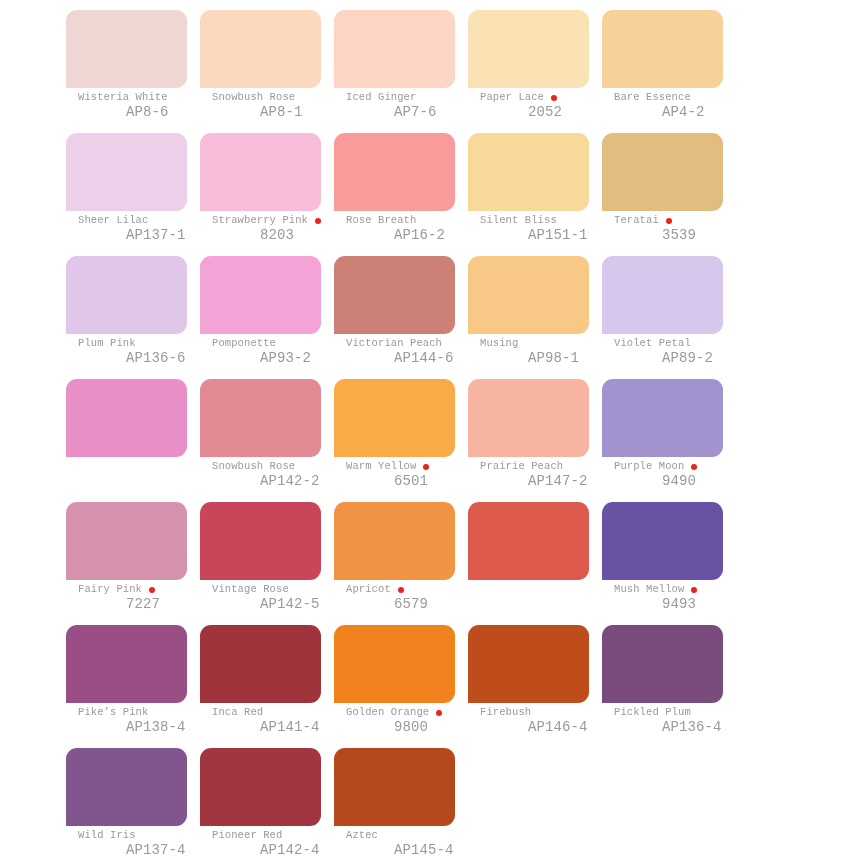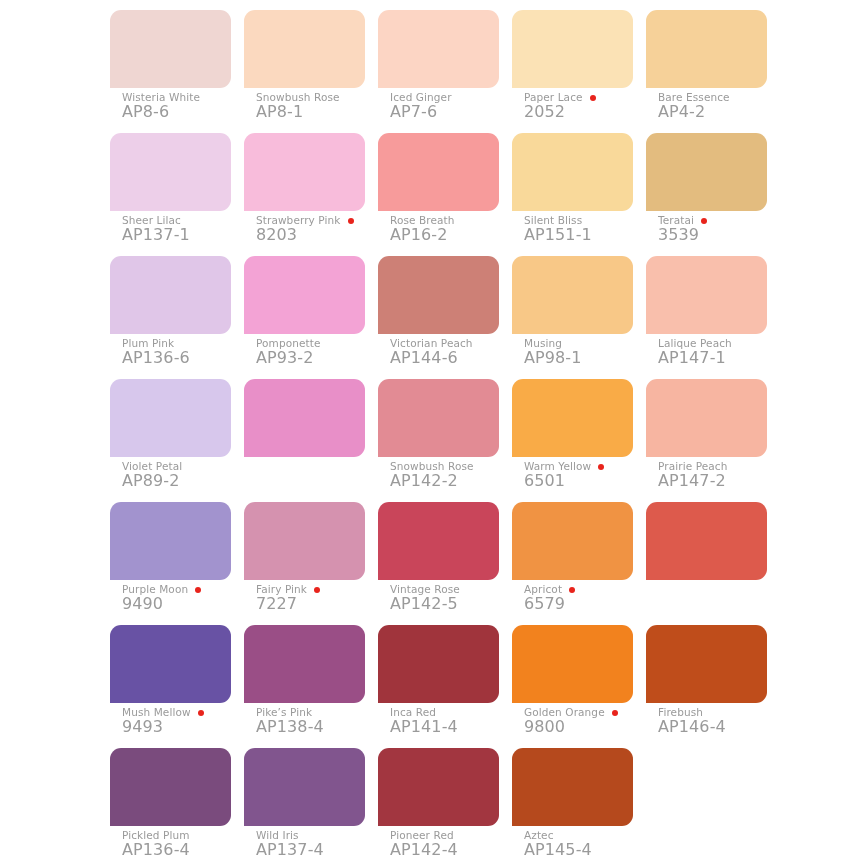--- a/index.html
+++ b/index.html
@@ -9,21 +9,22 @@
     height: 861px;
     background: #ffffff;
     font-family: "DejaVu Sans", sans-serif;
     overflow: hidden;
   }
 
   #palette-grid {
     position: relative;
     width: 861px;
     height: 861px;
-    padding: 10px 0 0 110px;
+    padding: 10px 0 0 66px;
+    font-family: Liberation Mono, monospace;
   }
 
   .swatch-grid {
     display: grid;
     grid-template-columns: repeat(5, 121px);
     grid-auto-rows: 78px;
     column-gap: 13px;
     row-gap: 45px;
   }
 
@@ -65,25 +66,26 @@
   .swatch-dot {
     width: 6px;
     height: 6px;
     border-radius: 50%;
     background: #e8241c;
     margin-left: 7px;
     flex: 0 0 auto;
   }
 
   .swatch-code {
-    font-size: 16px;
+    font-size: 14px;
     line-height: 14px;
     color: #9a9a9a;
     letter-spacing: 0.1px;
     margin-top: 1px;
+    margin-left: 48px;
   }
 </style>
 </head>
 <body>
 
 <div id="palette-grid">
   <div class="swatch-grid">
       <div class="swatch-cell">
         <div class="swatch-chip" style="background: rgb(239, 214, 210);"></div>
         <div class="swatch-meta">
@@ -207,29 +209,20 @@
       <div class="swatch-cell">
         <div class="swatch-chip" style="background: rgb(248, 200, 135);"></div>
         <div class="swatch-meta">
           <div class="swatch-nameline">
             <span class="swatch-name">Musing</span>
           </div>
           <div class="swatch-code">AP98-1</div>
         </div>
       </div>
       <div class="swatch-cell">
-        <div class="swatch-chip" style="background: rgb(249, 191, 172);"></div>
-        <div class="swatch-meta">
-          <div class="swatch-nameline">
-            <span class="swatch-name">Lalique Peach</span>
-          </div>
-          <div class="swatch-code">AP147-1</div>
-        </div>
-      </div>
-      <div class="swatch-cell">
         <div class="swatch-chip" style="background: rgb(215, 199, 236);"></div>
         <div class="swatch-meta">
           <div class="swatch-nameline">
             <span class="swatch-name">Violet Petal</span>
           </div>
           <div class="swatch-code">AP89-2</div>
         </div>
       </div>
       <div class="swatch-cell">
         <div class="swatch-chip" style="background: rgb(232, 143, 200);"></div>

